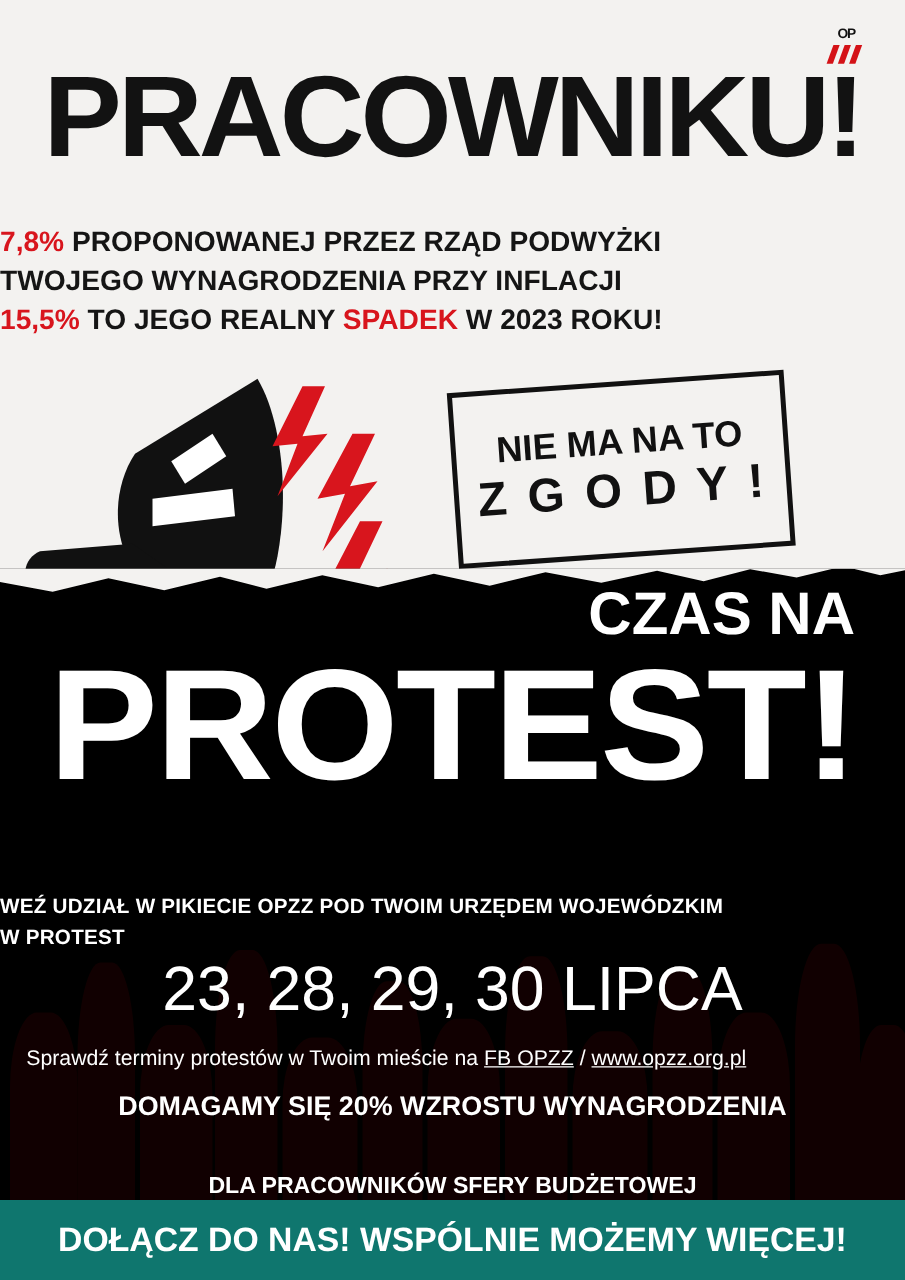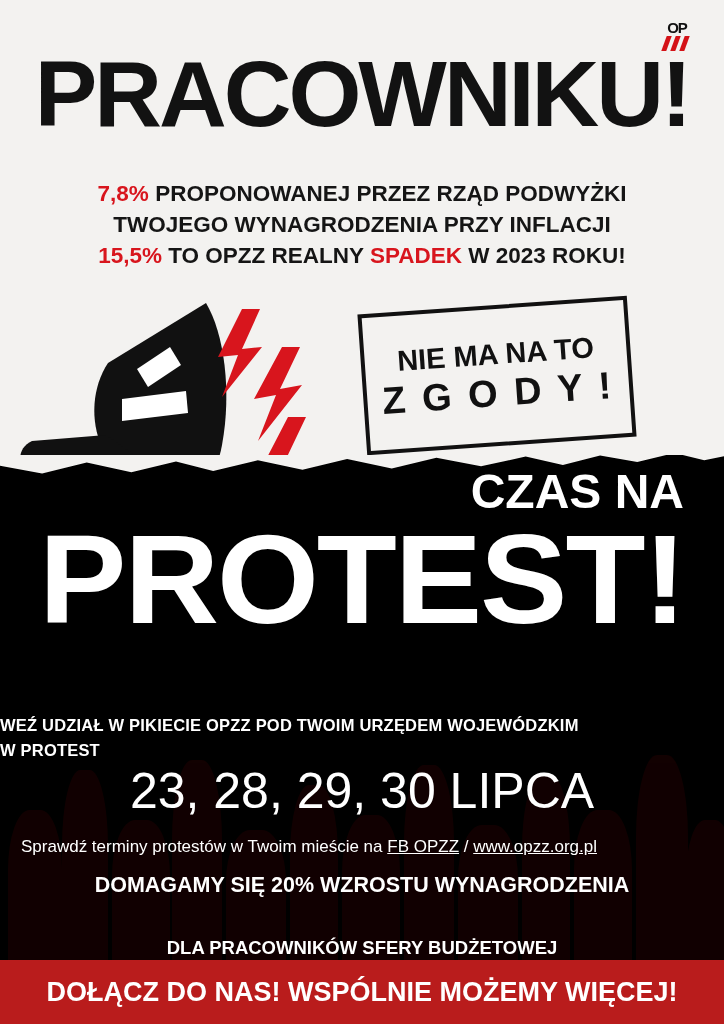--- a/index.html
+++ b/index.html
@@ -35,21 +35,21 @@
     width: 46px;
     height: 46px;
     display: flex;
     flex-direction: column;
     align-items: center;
     justify-content: center;
   }
   .logo .logo-mark {
     font-family: "Liberation Sans", sans-serif;
     font-weight: bold;
-    font-size: 15px;
+    font-size: 11px;
     letter-spacing: -1px;
     line-height: 13px;
     color: #111;
     text-align: center;
   }
   .logo .logo-bars {
     width: 34px;
     height: 14px;
     margin-top: 2px;
     position: relative;
@@ -81,21 +81,21 @@
     font-family: "Liberation Sans", sans-serif;
     transform: scaleX(1.02);
   }
 
   
   .subhead {
     position: absolute;
     top: 178px;
     left: 0;
     width: 724px;
-    text-align: center;
+    text-align: left;
     font-size: 22.5px;
     line-height: 31px;
     font-weight: bold;
     color: #151515;
     letter-spacing: 0px;
   }
   .subhead .red { color: #d8151d; }
 
   
   .megaphone {
@@ -249,21 +249,21 @@
     margin-top: 36px;
   }
 
   
   .bottom-bar {
     position: absolute;
     left: 0;
     top: 960px;
     width: 724px;
     height: 64px;
-    background: #b91c1c;
+    background: #0f766e;
     display: flex;
     align-items: center;
     justify-content: center;
   }
   .bottom-bar .txt {
     color: #ffffff;
     font-weight: bold;
     font-size: 27px;
     letter-spacing: 0px;
   }
@@ -285,21 +285,21 @@
     </div>
 
     <div class="headline">PRACOWNIKU!</div>
 
     <div class="subhead">
       <div>
         <span class="red">7,8%</span><span> PROPONOWANEJ PRZEZ RZĄD PODWYŻKI</span>
       </div>
       <div>TWOJEGO WYNAGRODZENIA PRZY INFLACJI</div>
       <div>
-        <span class="red">15,5%</span><span> TO OPZZ REALNY </span><span class="red">SPADEK</span><span> W 2023 ROKU!</span>
+        <span class="red">15,5%</span><span> TO JEGO REALNY </span><span class="red">SPADEK</span><span> W 2023 ROKU!</span>
       </div>
     </div>
 
     <div class="megaphone">
       <svg width="330" height="250" viewBox="0 0 330 250" xmlns="http://www.w3.org/2000/svg">
 
         <path d="M196 8 C214 38 222 96 212 150 C206 182 192 204 176 208 L92 152 C80 126 82 92 98 68 L196 8 Z" fill="#111111"></path>
 
         <path d="M127 74 L160 52 L171 70 L138 92 Z" fill="#ffffff"></path>
         <path d="M112 104 L176 96 L178 118 L112 126 Z" fill="#ffffff"></path>

